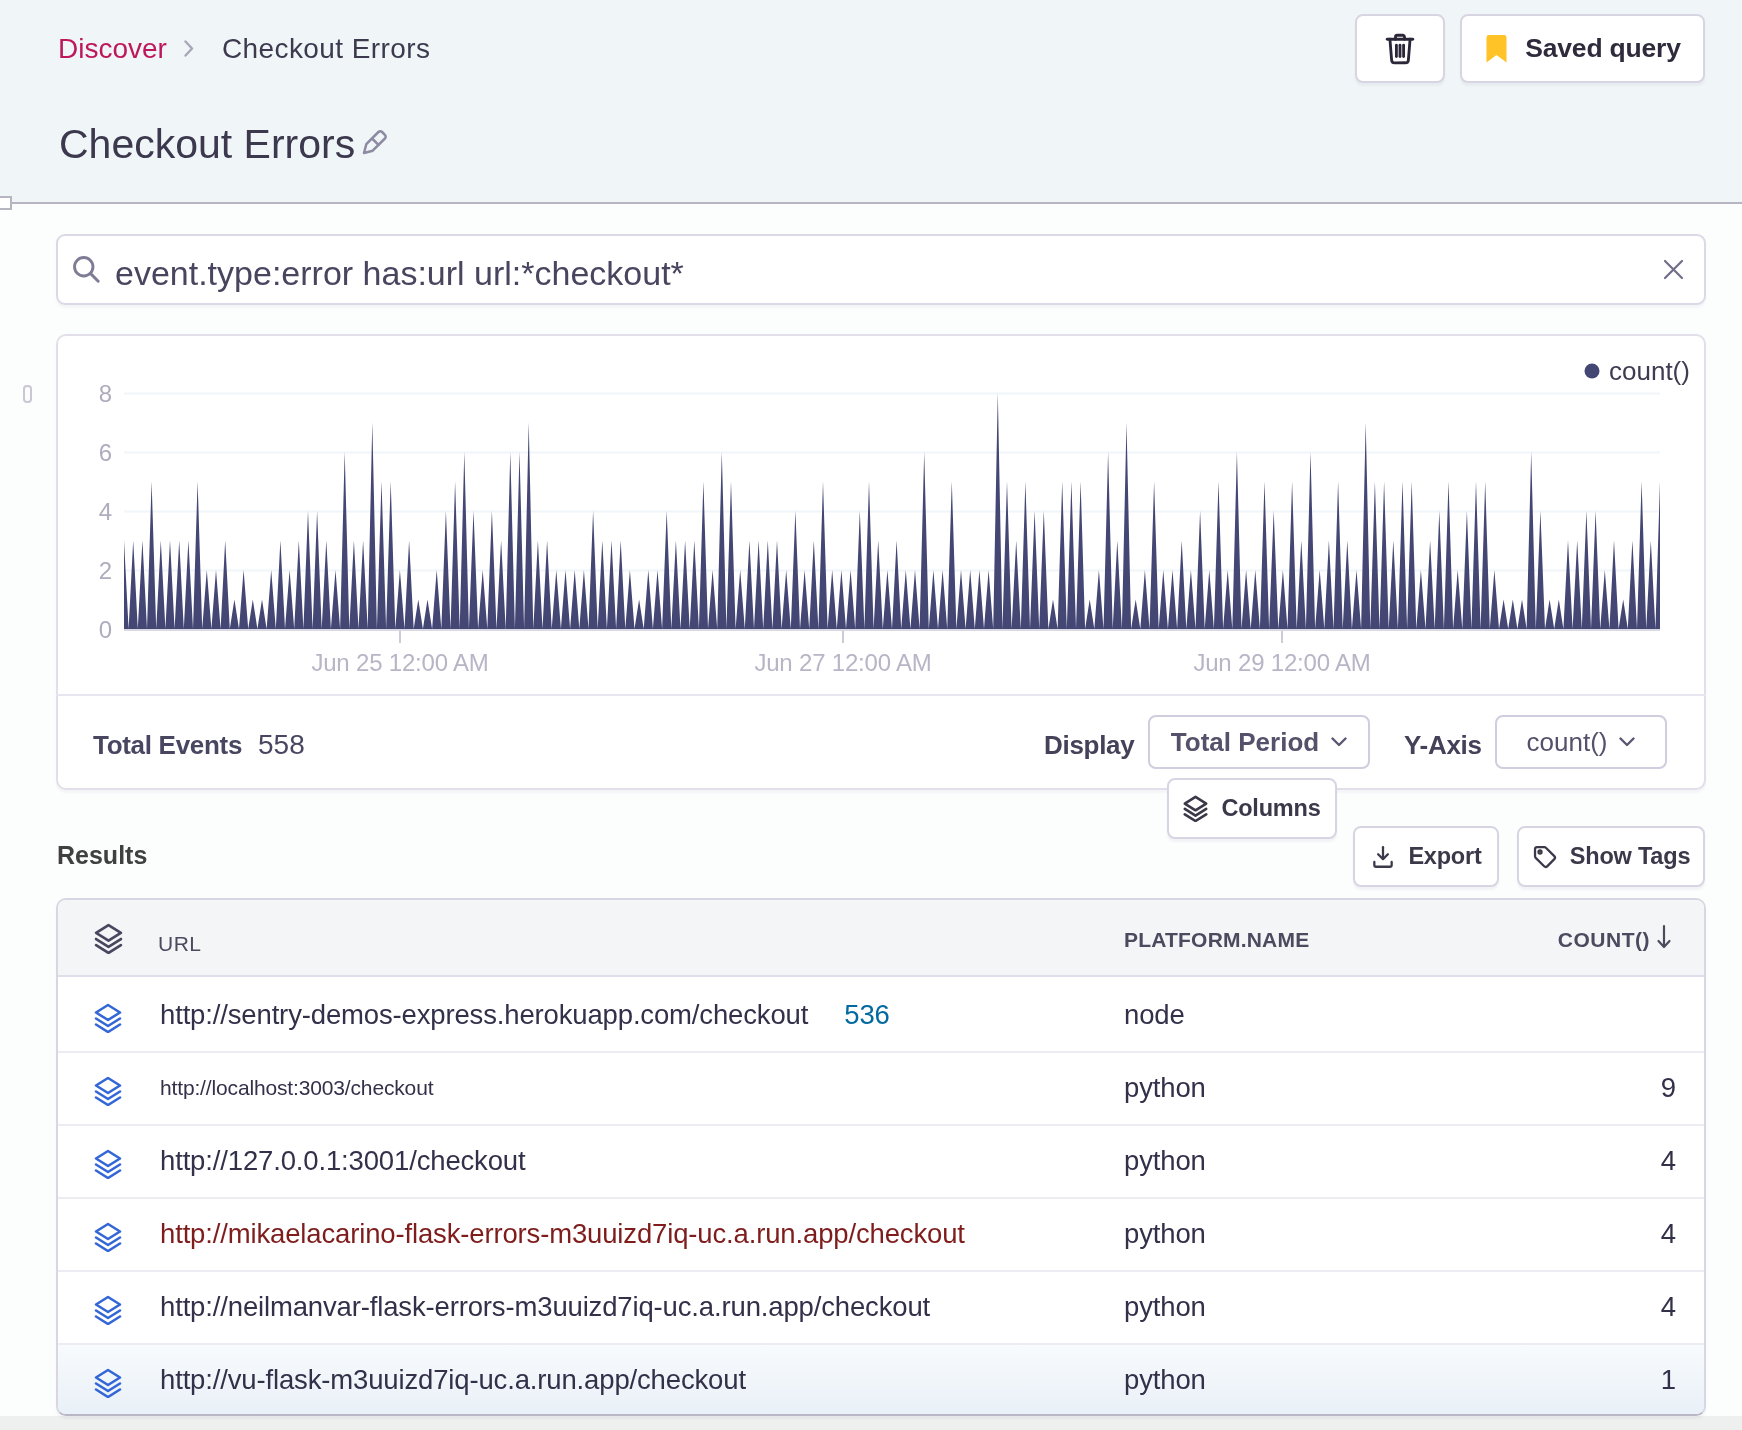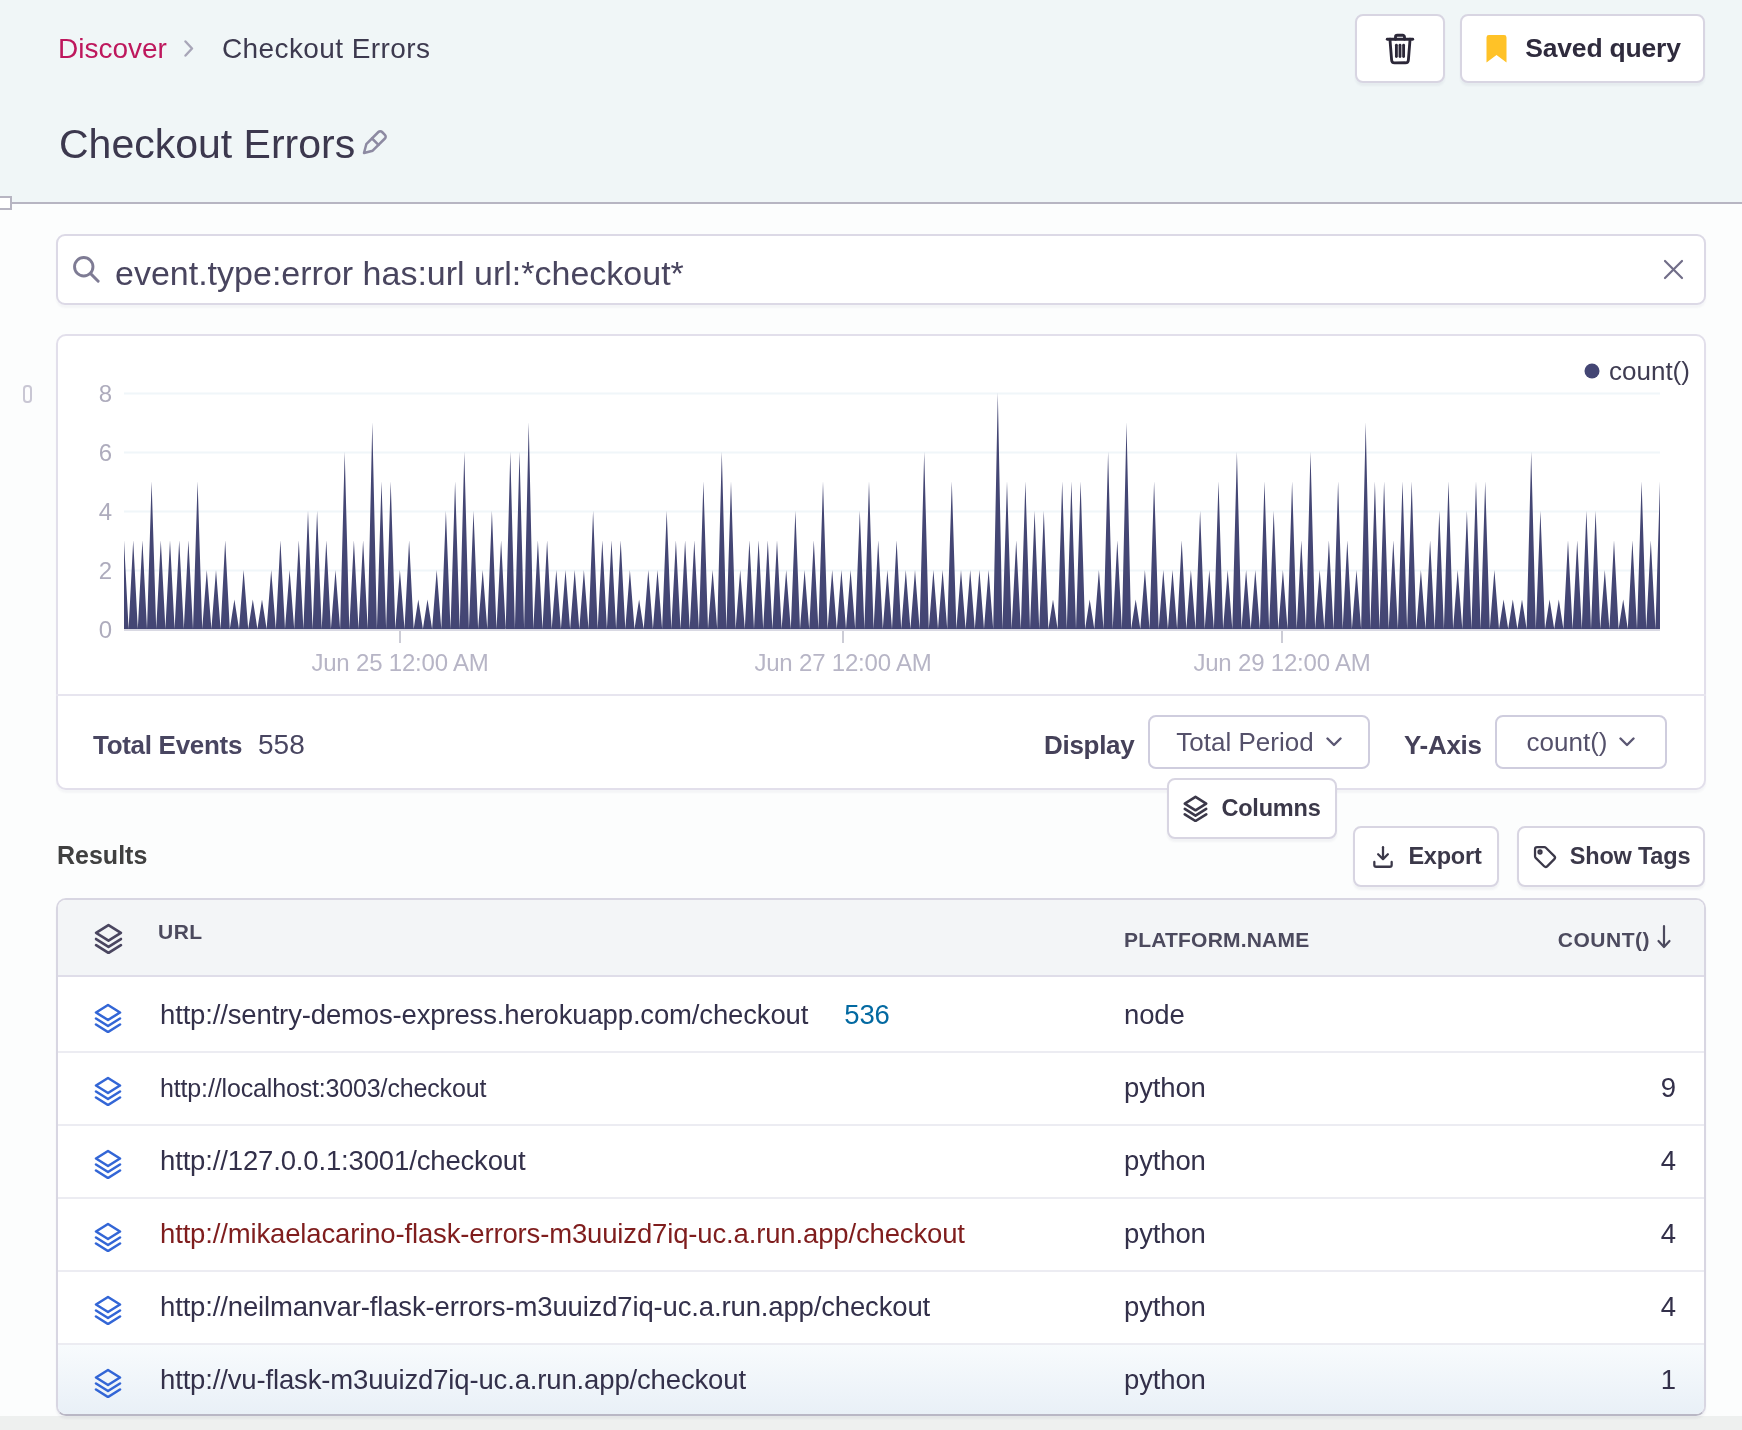--- a/index.html
+++ b/index.html
@@ -90,21 +90,21 @@
     <text x="1226" y="337" text-anchor="middle" font-size="24" letter-spacing="-0.2" fill="#b7b5c6">Jun 29 12:00 AM</text>
 
     <circle cx="1536" cy="37" r="7.5" fill="#444674"></circle>
     <text x="1553" y="46" font-size="26" fill="#3f3c52">count()</text>
   </svg>
 
   <div class="abs" style="left:56px;top:694px;width:1650px;height:2px;background:#e7e5ef;"></div>
   <div class="abs" style="left:93px;top:730px;font-size:26px;letter-spacing:-0.3px;font-weight:bold;color:#494661;">Total Events</div>
   <div class="abs" style="left:258px;top:729px;font-size:28px;color:#494661;">558</div>
   <div class="abs" style="left:1044px;top:730px;font-size:26px;letter-spacing:-0.3px;font-weight:bold;color:#454159;">Display</div>
-  <div class="btn abs" style="left:1148px;top:715px;width:222px;height:54px;font-weight:normal;font-size:26px;color:#55516b;box-shadow:none;border-color:#cfcdde;">
+  <div class="btn abs" style="left:1148px;top:715px;width:222px;height:54px;font-weight:bold;font-size:26px;color:#55516b;box-shadow:none;border-color:#cfcdde;">
     <span>Total Period</span>
     <svg width="16" height="10" viewBox="0 0 16 10" style="margin-left:12px;">
         <path d="M1.5 1.5 L8 8 L14.5 1.5" fill="none" stroke="#5b5773" stroke-width="2.4" stroke-linecap="round" stroke-linejoin="round"></path>
       </svg>
   </div>
   <div class="abs" style="left:1404px;top:730px;font-size:26px;letter-spacing:-0.3px;font-weight:bold;color:#454159;">Y-Axis</div>
   <div class="btn abs" style="left:1495px;top:715px;width:172px;height:54px;font-weight:normal;font-size:26px;color:#55516b;box-shadow:none;border-color:#cfcdde;">
     <span>count()</span>
     <svg width="16" height="10" viewBox="0 0 16 10" style="margin-left:12px;">
         <path d="M1.5 1.5 L8 8 L14.5 1.5" fill="none" stroke="#5b5773" stroke-width="2.4" stroke-linecap="round" stroke-linejoin="round"></path>
@@ -137,21 +137,21 @@
   </div>
 
   <div class="abs" style="left:56px;top:898px;width:1650px;height:518px;background:#fff;border:2px solid #d8d6e2;border-bottom-color:#b9b7c5;border-radius:10px;box-shadow:0 3px 2px rgba(60,60,90,0.05);overflow:hidden;">
 
     <div class="abs" style="left:0;top:0;width:1646px;height:77px;background:#f3f5f7;border-bottom:2px solid #dfdde9;"></div>
     <svg class="abs" style="left:36px;top:23px;" width="29" height="31" viewBox="0 0 28 30" fill="none" stroke="#4a4660" stroke-width="2.6" stroke-linejoin="round">
         <path d="M14 2 L26 9.5 L14 17 L2 9.5 Z"></path>
         <path d="M2 15.5 L14 23 L26 15.5" stroke-linecap="round"></path>
         <path d="M2 21.5 L14 29 L26 21.5" stroke-linecap="round"></path>
       </svg>
-    <div class="abs" style="left:100px;top:20px;font-size:21px;font-weight:bold;color:#4c4a5e;letter-spacing:0.5px;">URL</div>
+    <div class="abs" style="left:100px;top:32px;font-size:21px;font-weight:normal;color:#4c4a5e;letter-spacing:0.5px;">URL</div>
     <div class="abs" style="left:1066px;top:28px;font-size:21px;font-weight:bold;color:#4c4a5e;letter-spacing:0.2px;">PLATFORM.NAME</div>
     <div class="abs" style="left:0;top:28px;width:1592px;text-align:right;font-size:21px;font-weight:bold;color:#4c4a5e;letter-spacing:0.5px;"><span style="margin-right:0;">COUNT()</span></div>
     <svg class="abs" style="left:1598px;top:24px;" width="16" height="26" viewBox="0 0 16 26" fill="none" stroke="#4c4a5e" stroke-width="2.2" stroke-linecap="round" stroke-linejoin="round">
         <path d="M8 2 V22"></path>
         <path d="M2.5 17 L8 23 L13.5 17"></path>
       </svg>
 
     <svg class="abs" style="left:36px;top:103px;" width="28" height="30" viewBox="0 0 28 30" fill="none" stroke="#3366d6" stroke-width="2.6" stroke-linejoin="round">
         <path d="M14 2 L26 9.5 L14 17 L2 9.5 Z"></path>
         <path d="M2 15.5 L14 23 L26 15.5" stroke-linecap="round"></path>
@@ -159,21 +159,21 @@
       </svg>
     <div class="abs" style="left:102px;top:98px;font-size:27.5px;letter-spacing:-0.15px;color:#33304a;line-height:34px;">http://sentry-demos-express.herokuapp.com/checkout</div>
     <div class="abs" style="left:1066px;top:98px;font-size:27.5px;letter-spacing:-0.15px;color:#33304a;line-height:34px;">node</div>
     <div class="abs" style="left:0;top:98px;width:1618px;text-align:center;font-size:27.5px;letter-spacing:-0.15px;color:#0369a1;line-height:34px;">536</div>
     <div class="abs" style="left:0;top:151px;width:1646px;height:2px;background:#ececf2;"></div>
     <svg class="abs" style="left:36px;top:176px;" width="28" height="30" viewBox="0 0 28 30" fill="none" stroke="#3366d6" stroke-width="2.6" stroke-linejoin="round">
         <path d="M14 2 L26 9.5 L14 17 L2 9.5 Z"></path>
         <path d="M2 15.5 L14 23 L26 15.5" stroke-linecap="round"></path>
         <path d="M2 21.5 L14 29 L26 21.5" stroke-linecap="round"></path>
       </svg>
-    <div class="abs" style="left:102px;top:171px;font-size:25px;letter-spacing:-0.15px;color:#33304a;line-height:34px;">http://localhost:3003/checkout</div>
+    <div class="abs" style="left:102px;top:171px;font-size:21px;letter-spacing:-0.15px;color:#33304a;line-height:34px;">http://localhost:3003/checkout</div>
     <div class="abs" style="left:1066px;top:171px;font-size:27.5px;letter-spacing:-0.15px;color:#33304a;line-height:34px;">python</div>
     <div class="abs" style="left:0;top:171px;width:1618px;text-align:right;font-size:27.5px;letter-spacing:-0.15px;color:#33304a;line-height:34px;">9</div>
     <div class="abs" style="left:0;top:224px;width:1646px;height:2px;background:#ececf2;"></div>
     <svg class="abs" style="left:36px;top:249px;" width="28" height="30" viewBox="0 0 28 30" fill="none" stroke="#3366d6" stroke-width="2.6" stroke-linejoin="round">
         <path d="M14 2 L26 9.5 L14 17 L2 9.5 Z"></path>
         <path d="M2 15.5 L14 23 L26 15.5" stroke-linecap="round"></path>
         <path d="M2 21.5 L14 29 L26 21.5" stroke-linecap="round"></path>
       </svg>
     <div class="abs" style="left:102px;top:244px;font-size:27.5px;letter-spacing:-0.15px;color:#33304a;line-height:34px;">http://127.0.0.1:3001/checkout</div>
     <div class="abs" style="left:1066px;top:244px;font-size:27.5px;letter-spacing:-0.15px;color:#33304a;line-height:34px;">python</div>

